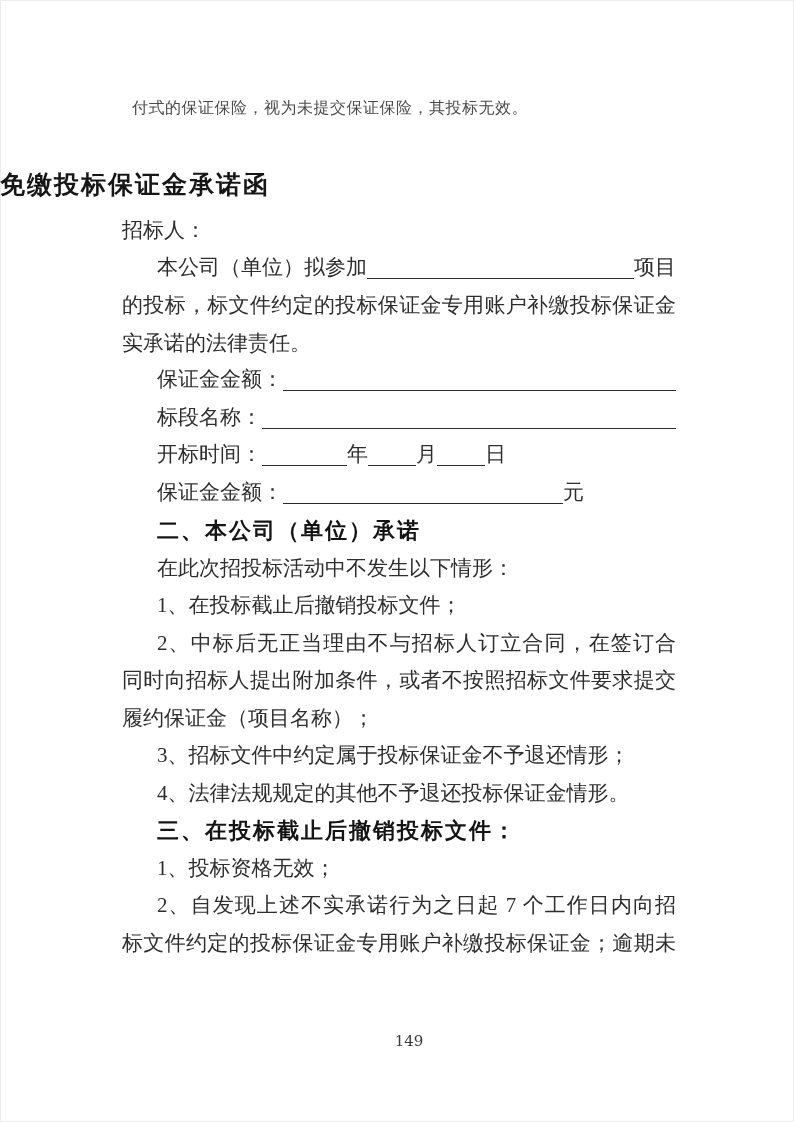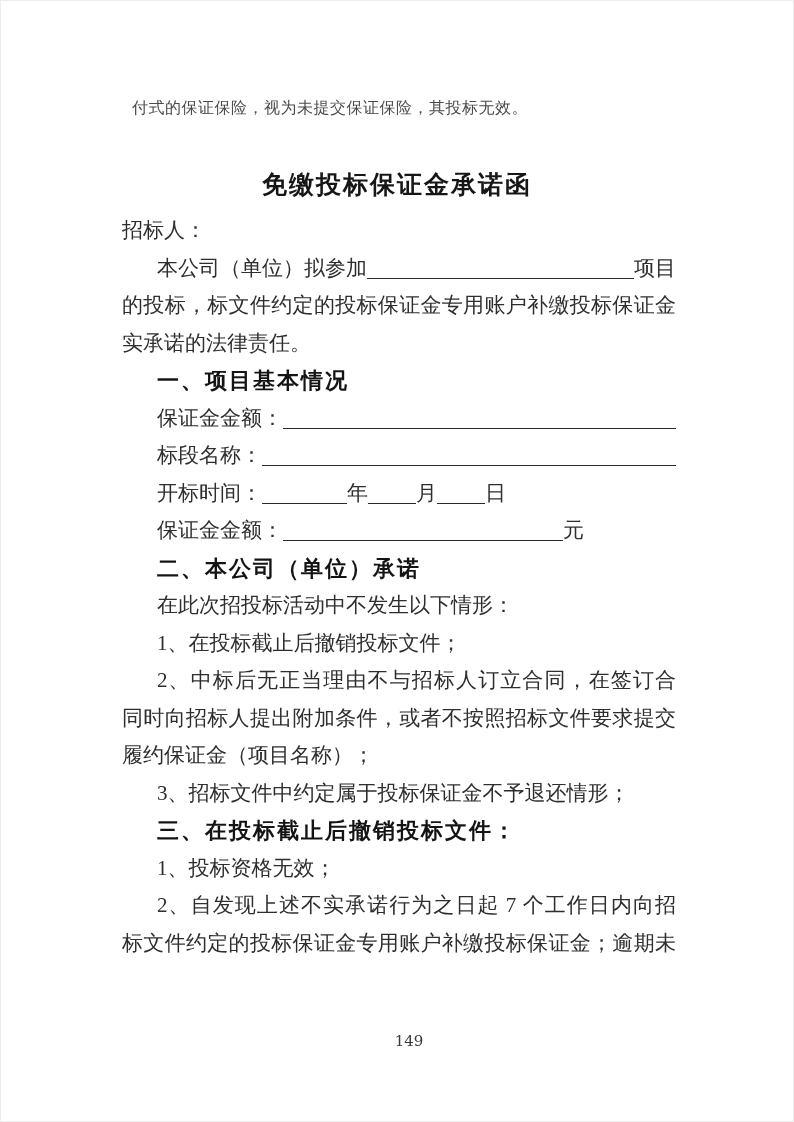--- a/index.html
+++ b/index.html
@@ -25,21 +25,20 @@
     font-size: 16px;
     line-height: 24px;
     color: #4a4a4a;
     letter-spacing: 0.5px;
   }
   .doc-title {
     position: absolute;
     top: 166px;
     left: 0;
     width: 794px;
-    text-align: center;
     font-size: 25px;
     font-weight: bold;
     letter-spacing: 2px;
     color: #161616;
     line-height: 37px;
   }
   .body-block {
     position: absolute;
     top: 212px;
     left: 122px;
@@ -60,21 +59,21 @@
   .heading {
     font-weight: bold;
     font-size: 22px;
     letter-spacing: 2px;
     color: #141414;
   }
   .bline {
     display: flex;
     align-items: flex-start;
   }
-  .bline > span { line-height: 37.5px; }
+  .bline > span { line-height: 37.5px; font-family: Liberation Mono, monospace; }
   .blank {
     border-bottom: 1.8px solid #2b2b2b;
     height: 28px;
     flex: 0 0 auto;
   }
   .blank.grow { flex: 1 1 auto; }
   .w85  { width: 85px; }
   .w48  { width: 48px; }
   .w280 { width: 280px; }
   .page-number {
@@ -104,21 +103,20 @@
     <div class="line bline indent">
       <span>本公司（单位）拟参加</span>
       <span class="blank grow"></span>
       <span>项目</span>
     </div>
 
     <div class="line fill">的投标，标文件约定的投标保证金专用账户补缴投标保证金</div>
 
     <div class="line">实承诺的法律责任。</div>
 
-    <div class="line heading indent">一、项目基本情况</div>
 
     <div class="line bline indent">
       <span>保证金金额：</span>
       <span class="blank grow"></span>
     </div>
 
     <div class="line bline indent">
       <span>标段名称：</span>
       <span class="blank grow"></span>
     </div>
@@ -146,20 +144,21 @@
     <div class="line indent">1、在投标截止后撤销投标文件；</div>
 
     <div class="line fill indent">2、中标后无正当理由不与招标人订立合同，在签订合</div>
 
     <div class="line fill">同时向招标人提出附加条件，或者不按照招标文件要求提交</div>
 
     <div class="line">履约保证金（项目名称）；</div>
 
     <div class="line indent">3、招标文件中约定属于投标保证金不予退还情形；</div>
 
+    <div class="line indent">4、法律法规规定的其他不予退还投标保证金情形。</div>
 
     <div class="line heading indent">三、在投标截止后撤销投标文件：</div>
 
     <div class="line indent">1、投标资格无效；</div>
 
     <div class="line fill indent">2、自发现上述不实承诺行为之日起 7 个工作日内向招</div>
 
     <div class="line fill">标文件约定的投标保证金专用账户补缴投标保证金；逾期未</div>
 
   </div>

